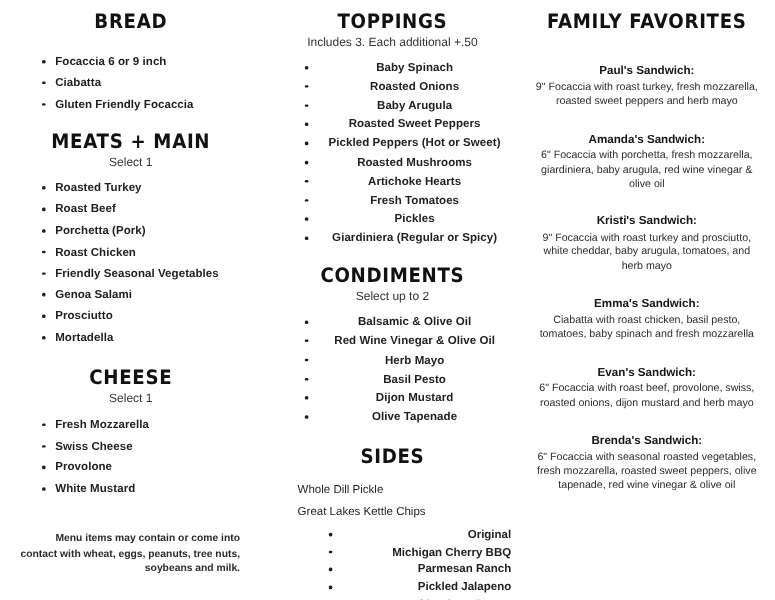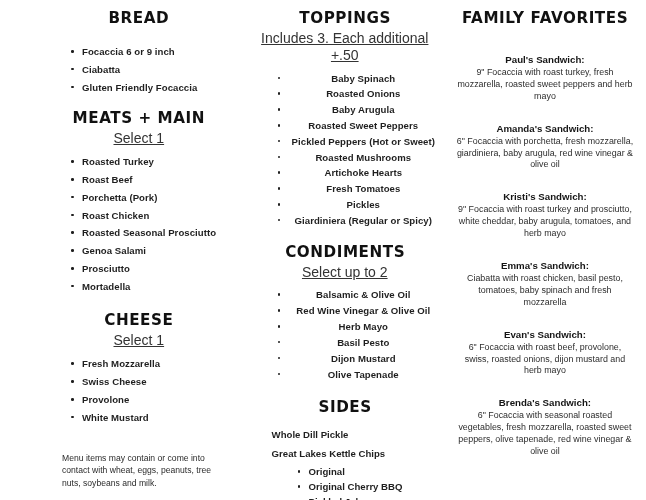--- a/index.html
+++ b/index.html
@@ -14,21 +14,20 @@
     overflow: hidden;
     font-family: "Liberation Sans", sans-serif;
     color: #222222;
   }
   .menu {
     width: 646px;
     height: 500px;
     display: flex;
     box-sizing: border-box;
     padding-top: 9px;
-    padding-left: 36px;
   }
   .col {
     box-sizing: border-box;
     height: 100%;
   }
   .col-bread   { width: 220px; padding: 0 6px 0 4px; }
   .col-topping { width: 212px; padding: 0 6px 0 8px; }
   .col-family  { width: 214px; padding: 0 6px 0 6px; }
 
   
@@ -38,26 +37,25 @@
     font-weight: bold;
     font-size: 16.5px;
     letter-spacing: 0.6px;
     color: #111111;
     margin: 0;
     line-height: 1.15;
     transform: scaleX(0.92);
   }
   .section-sub {
     text-align: center;
-    font-size: 14px;
+    font-size: 10px;
     font-weight: normal;
     color: #333333;
     margin: 2px 0 0 0;
     line-height: 1.2;
-    text-decoration: underline;
   }
 
   
   ul.items {
     list-style: none;
     margin: 0;
     padding: 0;
   }
   ul.items li {
     position: relative;
@@ -82,58 +80,59 @@
   .col-bread ul.items  { padding-left: 25px; }
   .col-topping ul.items{ padding-left: 20px; }
   .col-topping ul.items li { margin-bottom: 4.5px; text-align: center; }
 
   
   ul.tight li { margin-bottom: 4.2px; }
 
   
   .sides-line {
     font-size: 9.6px;
-    font-weight: 700;
+    font-weight: 400;
     color: #1f1f1f;
     margin: 0 0 7px 20px;
     line-height: 1.2;
   }
   ul.sub-items {
     list-style: none;
     margin: 0;
     padding-left: 46px;
   }
   ul.sub-items li {
     position: relative;
     font-size: 9.6px;
     font-weight: 600;
     color: #1f1f1f;
     line-height: 1.2;
     padding-left: 11px;
     margin: 0 0 3.2px 0;
+    text-align: right;
   }
   ul.sub-items li:before {
     content: "";
     position: absolute;
     left: 0px;
     top: 4px;
     width: 2.6px;
     height: 2.6px;
     border-radius: 50%;
     background: #1f1f1f;
   }
 
   
   .disclaimer {
-    margin: 0 14px 0 22px;
-    text-align: left;
+    margin: 0 14px 0 10px;
+    text-align: right;
     font-size: 8.6px;
     line-height: 1.45;
     color: #2b2b2b;
-    font-weight: 400;
+    font-weight: 700;
   }
 
   
   .fav {
     text-align: center;
     margin: 0 0 0 0;
   }
   .fav-name {
     font-size: 9.7px;
     font-weight: bold;
@@ -175,21 +174,21 @@
 
     <div class="sp-10"></div>
     <h2 class="section-head">MEATS + MAIN</h2>
     <div class="section-sub">Select 1</div>
     <div class="sp-9"></div>
     <ul class="items">
       <li>Roasted Turkey</li>
       <li>Roast Beef</li>
       <li>Porchetta (Pork)</li>
       <li>Roast Chicken</li>
-      <li>Roasted Seasonal Prosciutto</li>
+      <li>Friendly Seasonal Vegetables</li>
       <li>Genoa Salami</li>
       <li>Prosciutto</li>
       <li>Mortadella</li>
     </ul>
 
     <div class="sp-12"></div>
     <h2 class="section-head">CHEESE</h2>
     <div class="section-sub">Select 1</div>
     <div class="sp-10"></div>
     <ul class="items">
@@ -234,21 +233,22 @@
       <li>Olive Tapenade</li>
     </ul>
 
     <div class="sp-14"></div>
     <h2 class="section-head">SIDES</h2>
     <div class="sp-12"></div>
     <div class="sides-line">Whole Dill Pickle</div>
     <div class="sides-line">Great Lakes Kettle Chips</div>
     <ul class="sub-items">
       <li>Original</li>
-      <li>Original Cherry BBQ</li>
+      <li>Michigan Cherry BBQ</li>
+      <li>Parmesan Ranch</li>
       <li>Pickled Jalapeno</li>
       <li>Bold Salt &amp; Vinegar</li>
 
     </ul>
   </div>
 
   <div class="col col-family">
 
     <h2 class="section-head">FAMILY FAVORITES</h2>
 

